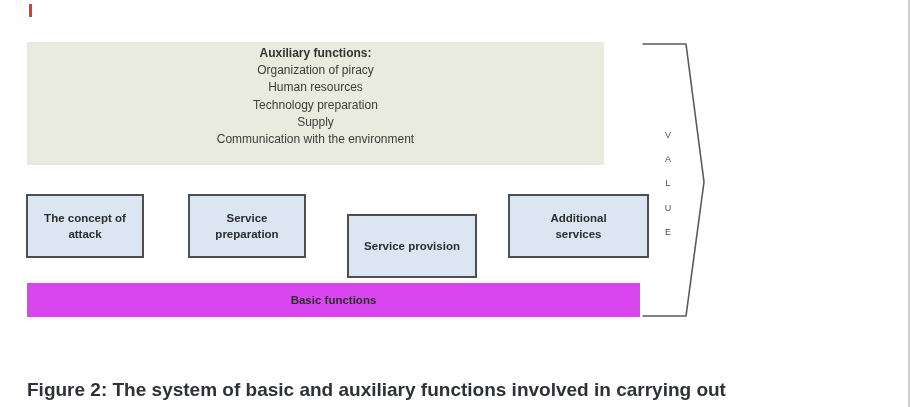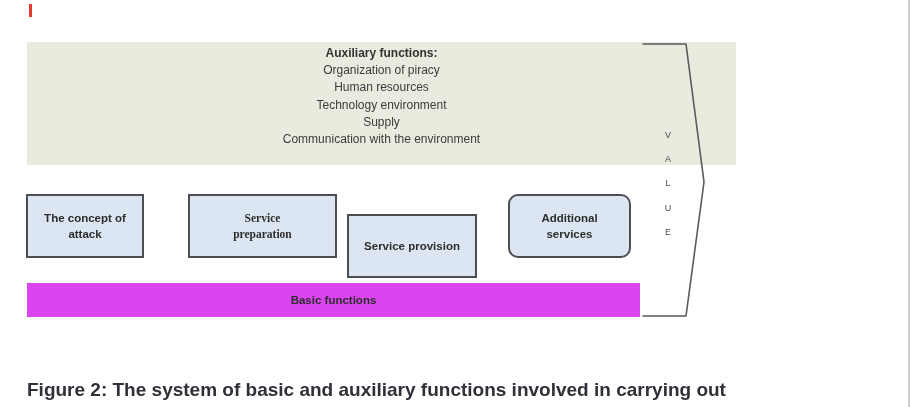--- a/index.html
+++ b/index.html
@@ -20,21 +20,21 @@
   .right-border {
     position: absolute;
     left: 908px; top: 0;
     width: 2px; height: 407px;
     background: #d2d2d2;
   }
   
   .aux-box {
     position: absolute;
     left: 27px; top: 42px;
-    width: 709px; height: 123px;
+    width: 577px; height: 123px;
     background: #e9ebdf;
     box-sizing: border-box;
     padding-top: 3px;
     text-align: center;
     color: #3c3c3c;
     font-size: 12px;
     line-height: 17.2px;
   }
   .aux-title { font-weight: bold; color: #333333; }
   
@@ -49,23 +49,23 @@
     align-items: center;
     justify-content: center;
     text-align: center;
     white-space: pre-line;
     font-size: 11.5px;
     font-weight: bold;
     line-height: 16px;
     color: #2d2d2d;
   }
   .stage-1 { left: 26px;  width: 118px; }
-  .stage-2 { left: 188px; width: 149px; font-family: Liberation Serif, serif; }
+  .stage-2 { left: 188px; width: 118px; }
   .stage-3 { left: 347px; width: 130px; margin-top: 20px; }
-  .stage-4 { left: 508px; width: 123px; border-radius: 10px; }
+  .stage-4 { left: 508px; width: 141px; }
   
   .basic-bar {
     position: absolute;
     left: 27px; top: 283px;
     width: 613px; height: 34px;
     background: #d946ef;
     display: flex;
     align-items: center;
     justify-content: center;
     font-size: 11.5px;
@@ -108,21 +108,21 @@
 <div class="page">
 
   <div class="cursor-mark"></div>
 
   <div>
 
     <div class="aux-box">
       <div class="aux-title">Auxiliary functions:</div>
       <div class="aux-item">Organization of piracy</div>
       <div class="aux-item">Human resources</div>
-      <div class="aux-item">Technology environment</div>
+      <div class="aux-item">Technology preparation</div>
       <div class="aux-item">Supply</div>
       <div class="aux-item">Communication with the environment</div>
     </div>
 
     <div class="stage-box stage-1">The concept of
 attack</div>
     <div class="stage-box stage-2">Service
 preparation</div>
     <div class="stage-box stage-3">Service provision</div>
     <div class="stage-box stage-4">Additional

